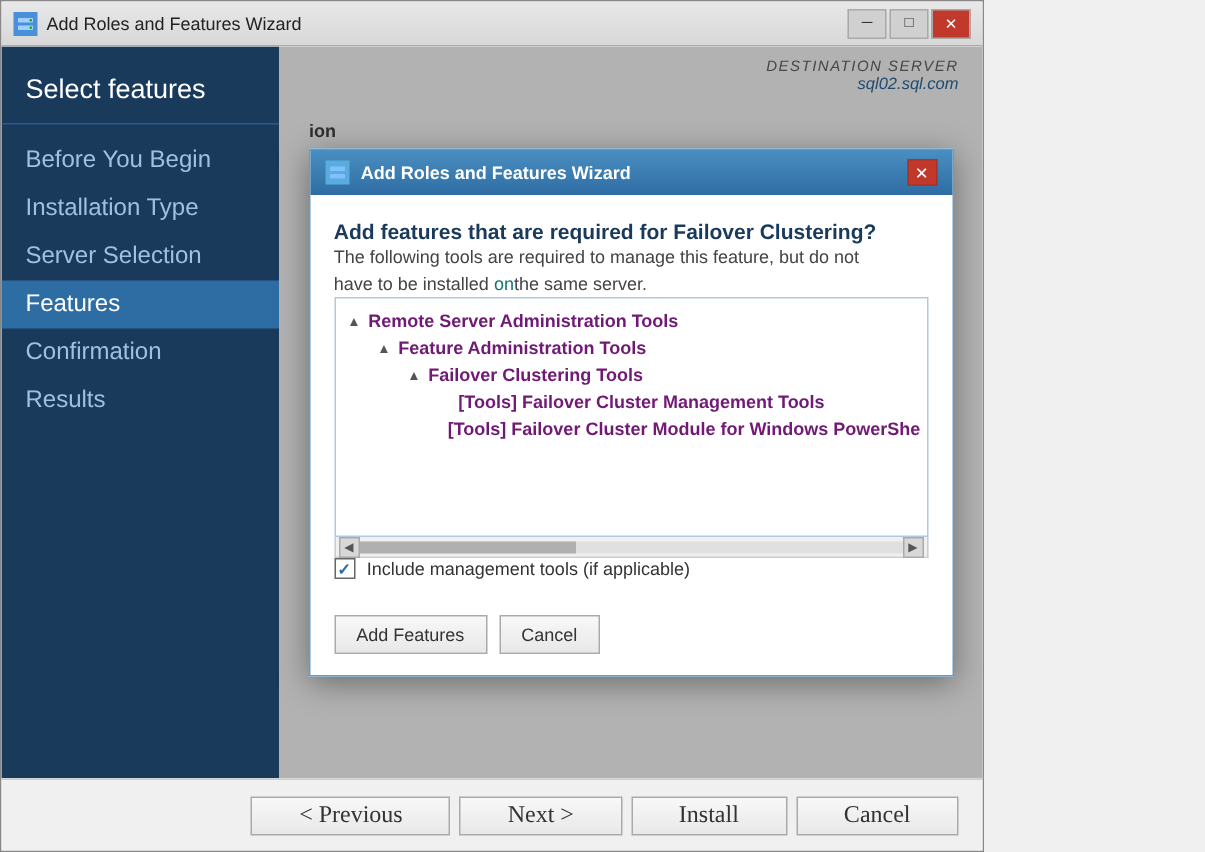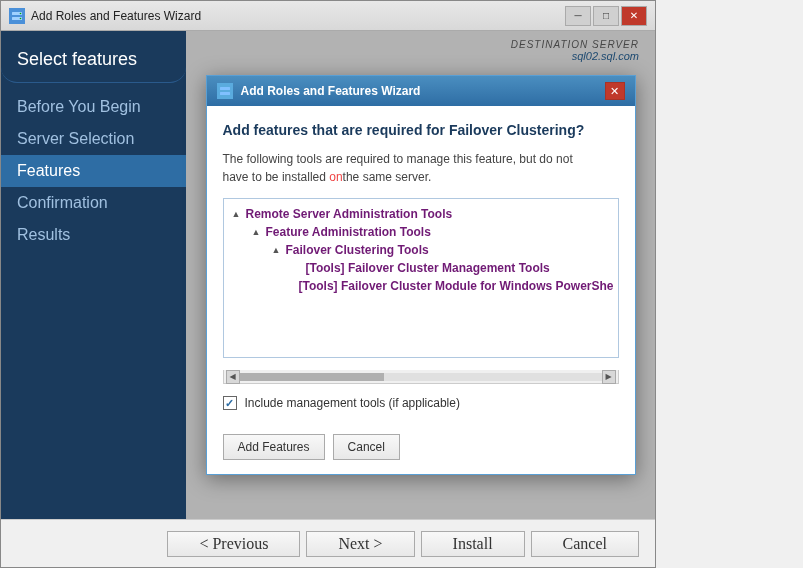--- a/index.html
+++ b/index.html
@@ -88,21 +88,20 @@
       display: flex;
       flex-direction: column;
       flex-shrink: 0;
     }
     .sidebar-title {
       color: white;
       font-size: 18px;
       font-weight: 300;
       padding: 18px 16px 12px;
       border-bottom: 1px solid #2a5a8c;
-      border-radius: 16px;
     }
     .sidebar-items {
       display: flex;
       flex-direction: column;
       padding-top: 8px;
     }
     .sidebar-item {
       padding: 7px 16px;
       color: #a0c0e0;
       font-size: 16px;
@@ -224,21 +223,20 @@
       cursor: pointer;
       color: white;
       font-size: 11px;
       border: 1px solid #a93226;
     }
 
     .modal-body {
       padding: 16px;
       display: flex;
       flex-direction: column;
-      gap: 12px;
     }
     .modal-question {
       font-size: 14px;
       color: #1a3a5c;
       font-weight: 600;
     }
     .modal-desc {
       font-size: 12px;
       color: #444;
       line-height: 1.5;
@@ -383,20 +381,23 @@
 
   <div class="content-area">
 
     <div class="sidebar">
       <div class="sidebar-title">Select features</div>
       <div class="sidebar-items">
         <div class="sidebar-item">
           <span>Before You Begin</span>
         </div>
         <div class="sidebar-item">
+          <span>Installation Type</span>
+        </div>
+        <div class="sidebar-item">
           <span>Server Selection</span>
         </div>
         <div class="sidebar-item active">
           <span>Features</span>
         </div>
         <div class="sidebar-item">
           <span>Confirmation</span>
         </div>
         <div class="sidebar-item">
           <span>Results</span>
@@ -436,21 +437,21 @@
               </div>
               <span class="modal-title-text">Add Roles and Features Wizard</span>
             </div>
             <div class="modal-close-btn">✕</div>
           </div>
 
           <div class="modal-body">
             <div class="modal-question">Add features that are required for Failover Clustering?</div>
             <div class="modal-desc">
               <span>The following tools are required to manage this feature, but do not</span><br>
-              <span>have to be installed </span><span style="color:#ef4444;">on</span><span>the same server.</span>
+              <span>have to be installed </span><span style="color:#0f766e;">on</span><span>the same server.</span>
             </div>
 
             <div class="tree-container">
               <div class="tree-item tree-indent-1">
                 <span class="tree-arrow">▲</span>
                 <span class="tree-text">Remote Server Administration Tools</span>
               </div>
               <div class="tree-item tree-indent-2">
                 <span class="tree-arrow">▲</span>
                 <span class="tree-text">Feature Administration Tools</span>

